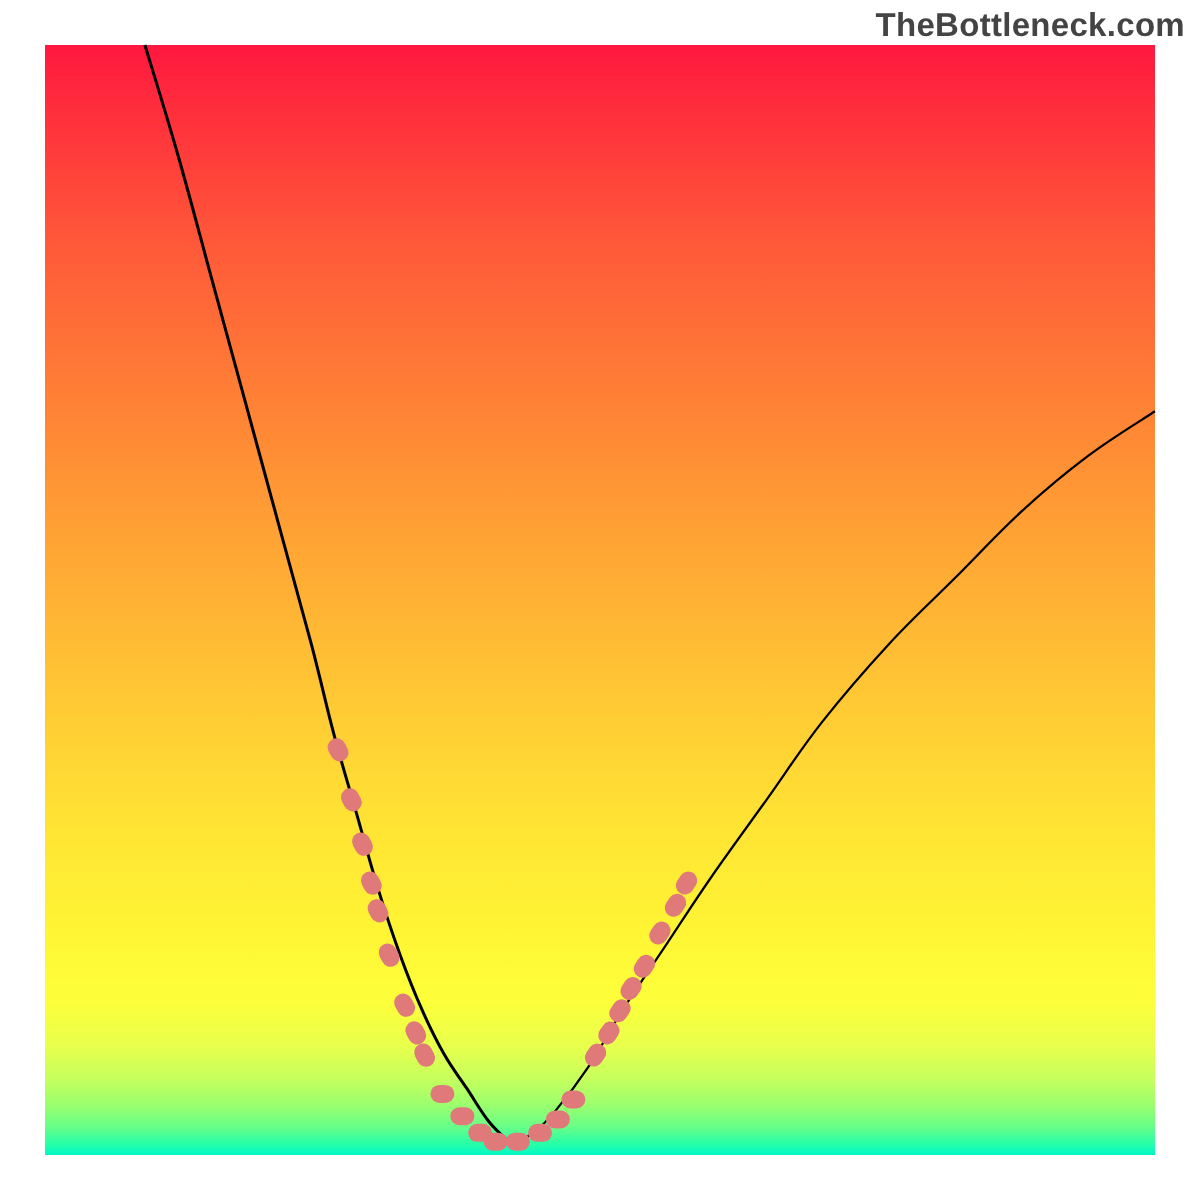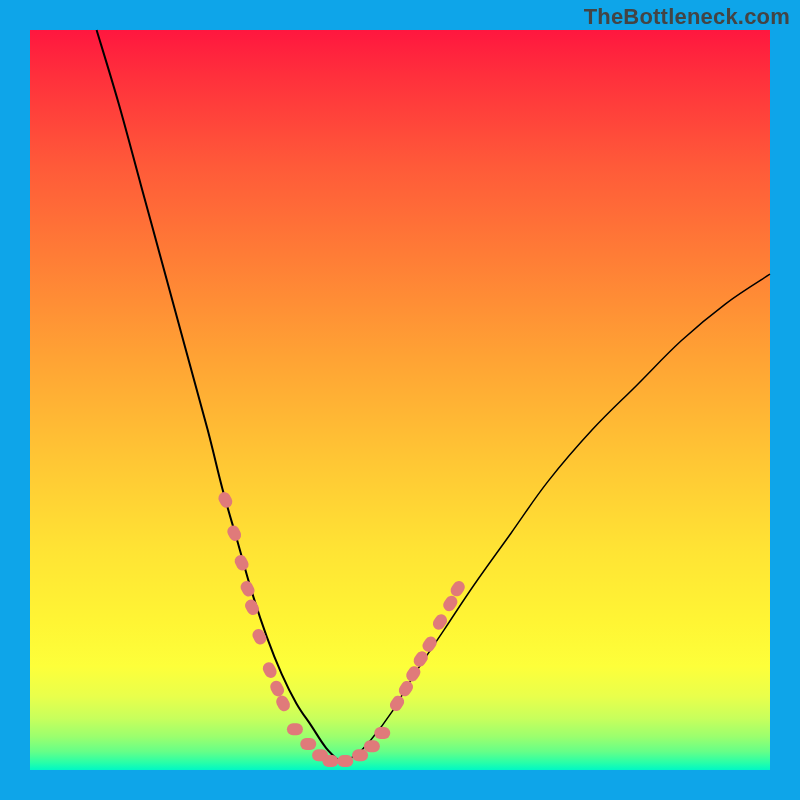--- a/index.html
+++ b/index.html
@@ -8,21 +8,21 @@
     width: 800px;
     height: 800px;
     background: #000000;
     overflow: hidden;
     font-family: Arial, Helvetica, sans-serif;
   }
   .frame {
     position: relative;
     width: 800px;
     height: 800px;
-    background: #0ea5e9;
+    background: #ffffff;
   }
   .watermark {
     position: absolute;
     top: 4px;
     right: 10px;
     color: #444444;
     font-size: 22px;
     font-weight: 600;
     letter-spacing: 0.2px;
     z-index: 5;

